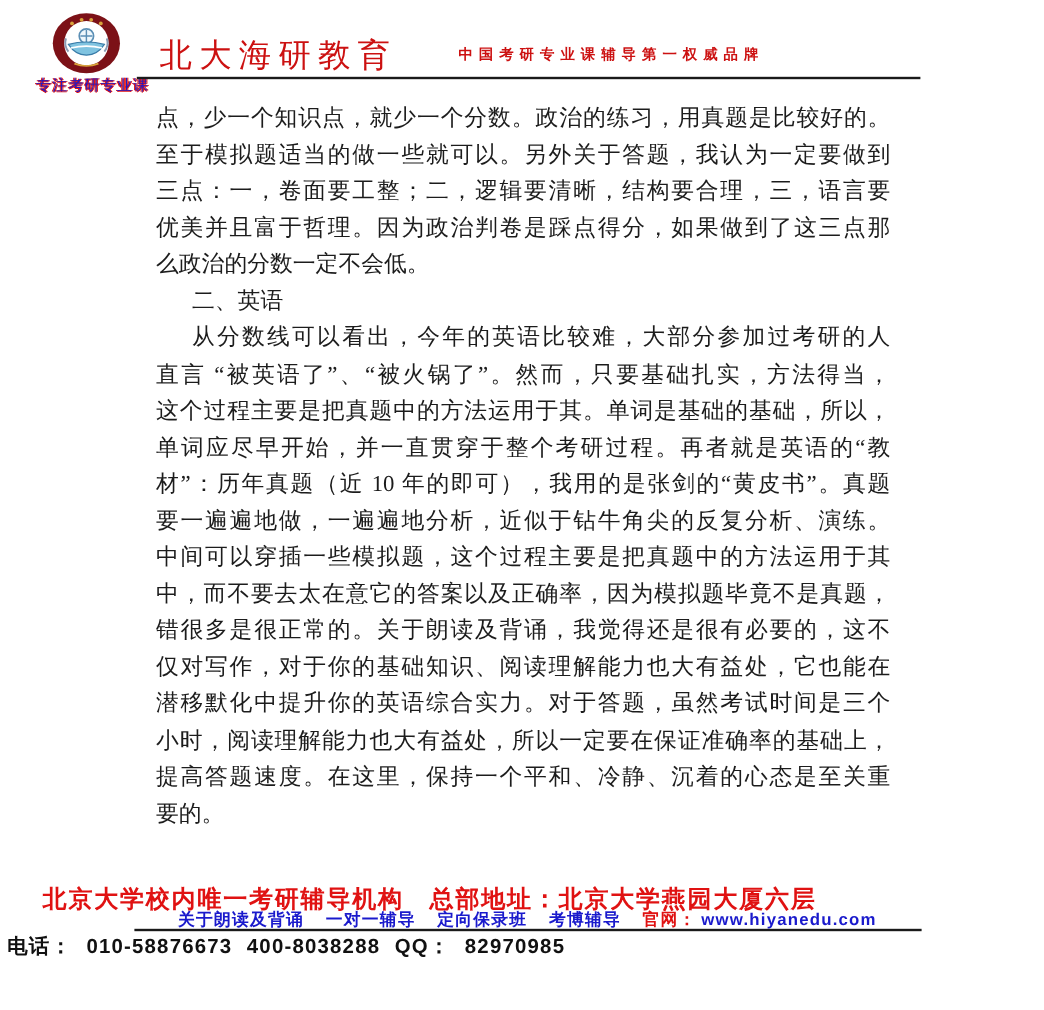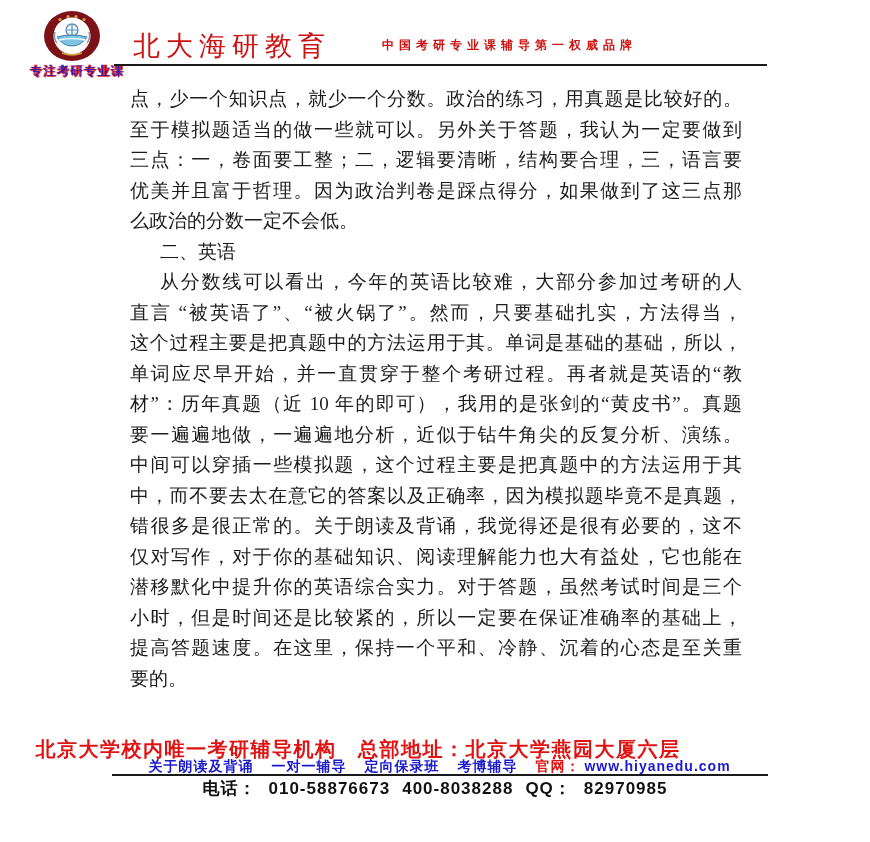--- a/index.html
+++ b/index.html
@@ -82,21 +82,20 @@
   }
   .footer-line2 .svc{color:var(--link_blue);margin:0 9px;}
   .footer-line2 .web-label{color:var(--footer_red);margin-left:9px;}
   .footer-line2 .web-url{color:var(--link_blue);margin-left:4px;}
   .footer-rule{
     position:absolute;left:112px;top:774px;width:656px;height:2px;
     background:var(--rule_dark);
   }
   .footer-line3{
     position:absolute;left:0;top:777px;width:870px;
-    text-align:center;
     font-family:"Liberation Sans","DejaVu Sans",sans-serif;
     font-size:17px;font-weight:bold;letter-spacing:1px;
     color:#111111;white-space:nowrap;
   }
   .footer-line3 span{margin:0 6px;}
 </style>
 </head>
 <body>
 
 <div class="page">
@@ -140,21 +139,21 @@
       <div class="line full">直言 “被英语了”、“被火锅了”。然而，只要基础扎实，方法得当，</div>
       <div class="line full">这个过程主要是把真题中的方法运用于其。单词是基础的基础，所以，</div>
       <div class="line full">单词应尽早开始，并一直贯穿于整个考研过程。再者就是英语的“教</div>
       <div class="line full">材”：历年真题（近 10 年的即可），我用的是张剑的“黄皮书”。真题</div>
       <div class="line full">要一遍遍地做，一遍遍地分析，近似于钻牛角尖的反复分析、演练。</div>
       <div class="line full">中间可以穿插一些模拟题，这个过程主要是把真题中的方法运用于其</div>
       <div class="line full">中，而不要去太在意它的答案以及正确率，因为模拟题毕竟不是真题，</div>
       <div class="line full">错很多是很正常的。关于朗读及背诵，我觉得还是很有必要的，这不</div>
       <div class="line full">仅对写作，对于你的基础知识、阅读理解能力也大有益处，它也能在</div>
       <div class="line full">潜移默化中提升你的英语综合实力。对于答题，虽然考试时间是三个</div>
-      <div class="line full">小时，但是时间还是比较紧的，所以一定要在保证准确率的基础上，</div>
+      <div class="line full">小时，阅读理解能力也大有益处，所以一定要在保证准确率的基础上，</div>
       <div class="line full">提高答题速度。在这里，保持一个平和、冷静、沉着的心态是至关重</div>
       <div class="line">要的。</div>
     </div>
 
   <div class="footer-line1">北京大学校内唯一考研辅导机构　总部地址：北京大学燕园大厦六层</div>
 
   <div class="footer-line2">
     <span id="services-list"><span class="svc">关于朗读及背诵</span><span class="svc">一对一辅导</span><span class="svc">定向保录班</span><span class="svc">考博辅导</span></span><span class="web-label">官网：</span><span class="web-url">www.hiyanedu.com</span>
   </div>
 

